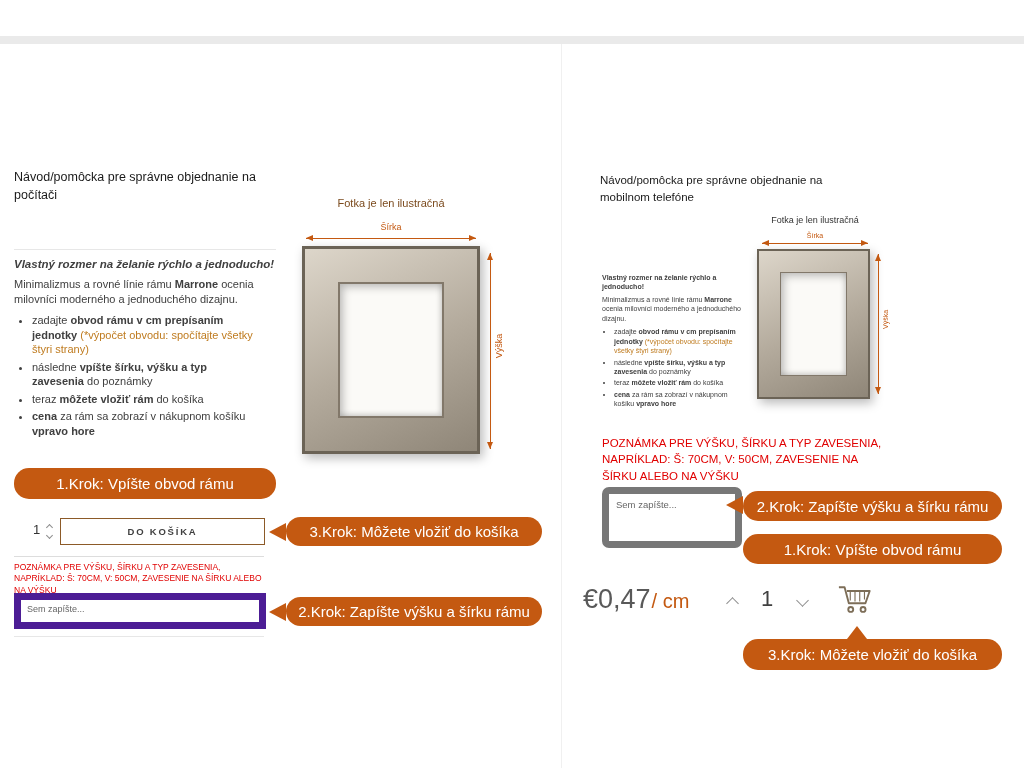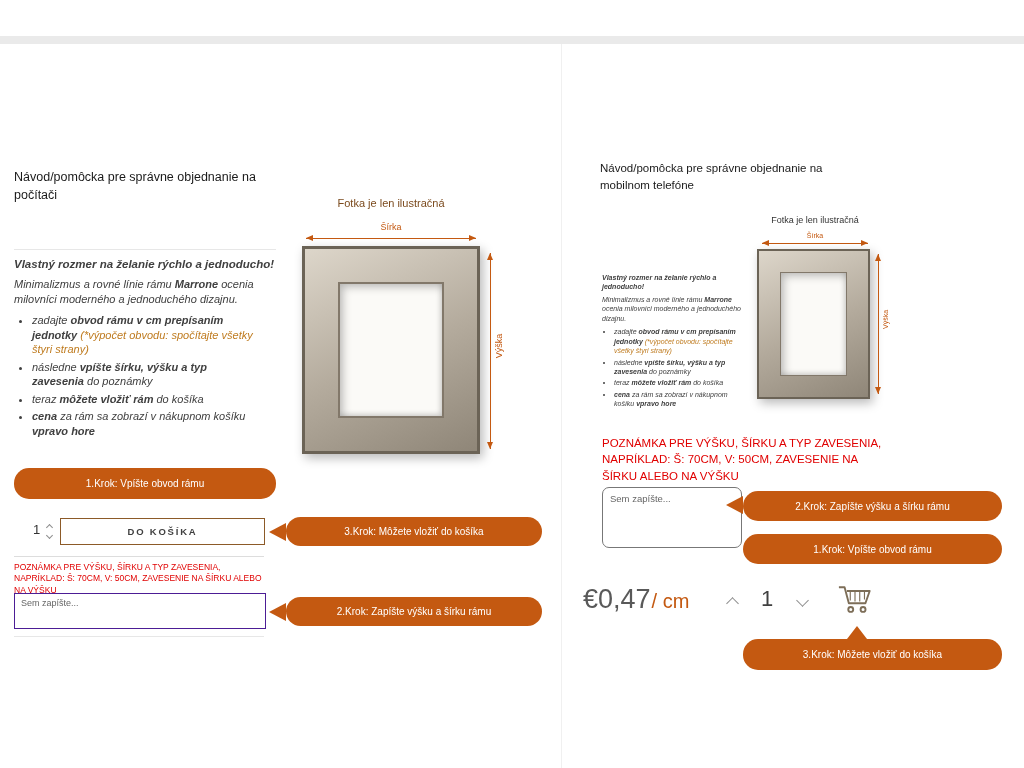--- a/index.html
+++ b/index.html
@@ -11,21 +11,21 @@
   .bar { position:absolute; left:0; width:1024px; background:#eaeaea; }
   .bar.top { top:0; height:8px; }
   .bar.bottom { bottom:0; height:10px; }
   .seam { position:absolute; left:561px; top:8px; width:1px; height:750px; background:#f0f0f0; }
   .divider { position:absolute; height:1px; background:#ddd; }
 
   
   .step-box {
     position:absolute; background:var(--accent); color:#fff;
     display:flex; align-items:center; justify-content:center;
-    font-size:10px; white-space:nowrap;border-radius:15px;
+    font-size:15px; white-space:nowrap;border-radius:15px;
   }
   .tri-left {
     position:absolute; width:0; height:0;
     border-top:9px solid transparent; border-bottom:9px solid transparent;
     border-right:17px solid var(--accent);
   }
   .tri-up {
     position:absolute; width:0; height:0;
     border-left:10px solid transparent; border-right:10px solid transparent;
     border-bottom:13px solid var(--accent);
@@ -55,25 +55,25 @@
     position:absolute; background:#fbfaf7; border:2px solid #82786a;
     box-shadow:inset 3px 3px 8px rgba(0,0,0,.25), inset -2px -2px 5px rgba(0,0,0,.12);
   }
   .chev {
     position:absolute; width:7px; height:7px; cursor:pointer;
     border-left:1.5px solid #8d8d8d; border-top:1.5px solid #8d8d8d;
   }
   .chev.up { transform:rotate(45deg); }
   .chev.down { transform:rotate(225deg); }
 
-  .italic-col { font-style:italic; color:#404040; }
+  .italic-col { color:#404040; }
   .calc-note { color:#bf7b1f; }
   .red-note { position:absolute; color:var(--red); line-height:1.35; }
   textarea {
-    position:absolute; border:1px solid #4c1d95; background:#fff; resize:none;
+    position:absolute; border:7px solid #4c1d95; background:#fff; resize:none;
     font-family:"Liberation Sans", sans-serif; color:#555; padding:4px 6px; outline:none;
   }
   textarea::placeholder { color:#666; opacity:1; }
 
   
   .title-l { position:absolute; left:14px; top:132px; width:280px; font-size:12.5px; font-weight:400; line-height:1.45; }
   .div1-l { left:14px; top:213px; width:262px; background:#e7e7e7; }
   .headline-l { position:absolute; left:14px; top:222px; width:268px; font-size:11.5px; font-weight:bold; font-style:italic; color:#404040; }
   .intro-l { position:absolute; left:14px; top:241px; width:265px; font-size:11px; line-height:1.35; }
   .bullets-l { position:absolute; left:32px; top:277px; width:228px; font-size:11px; line-height:1.32; }
@@ -100,21 +100,21 @@
 
   .photo-note-l { position:absolute; left:301px; top:161px; width:180px; text-align:center; font-size:11px; color:#7b4a1d; }
   .sirka-l { left:301px; top:186px; width:180px; font-size:9px; }
   .harrow-l { left:306px; top:202px; width:170px; }
   .frame-l { left:302px; top:210px; width:178px; height:208px; }
   .frame-l .frame-inner { inset:33px; }
   .varrow-l { left:490px; top:217px; height:196px; }
   .vyska-l { left:484px; top:305px; width:30px; font-size:9px; transform:rotate(-90deg); }
 
   
-  .title-r { position:absolute; left:600px; top:124px; width:232px; font-size:11.5px; font-weight:400; line-height:1.5; }
+  .title-r { position:absolute; left:600px; top:136px; width:232px; font-size:11.5px; font-weight:400; line-height:1.5; }
   .photo-note-r { position:absolute; left:753px; top:179px; width:124px; text-align:center; font-size:9px; color:#333; }
   .sirka-r { left:753px; top:196px; width:124px; font-size:7px; }
   .harrow-r { left:762px; top:207px; width:106px; }
   .frame-r { left:757px; top:213px; width:113px; height:150px; border-width:2px; }
   .frame-r .frame-inner { inset:21px; border-width:1.5px; }
   .varrow-r { left:878px; top:218px; height:140px; }
   .vyska-r { left:872px; top:280px; width:26px; font-size:7px; transform:rotate(-90deg); }
 
   .textcol-r { position:absolute; left:602px; top:237px; width:142px; font-size:7px; line-height:1.35; }
   .textcol-r .headline { font-weight:bold; margin-bottom:3px; }

